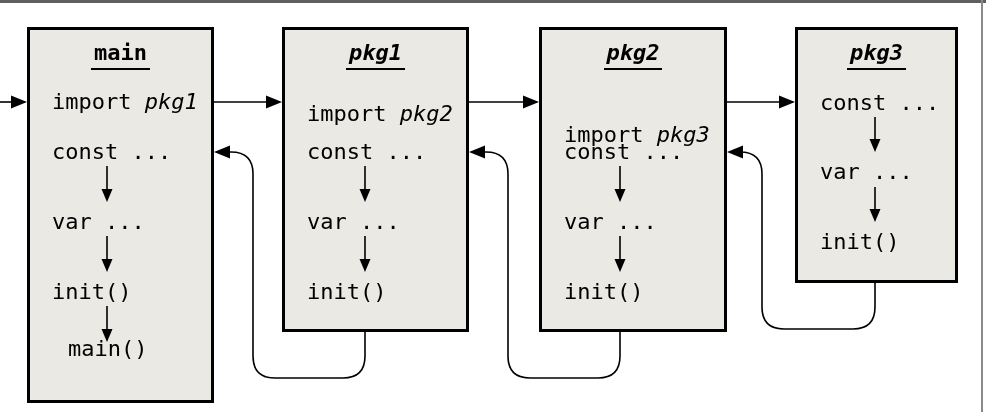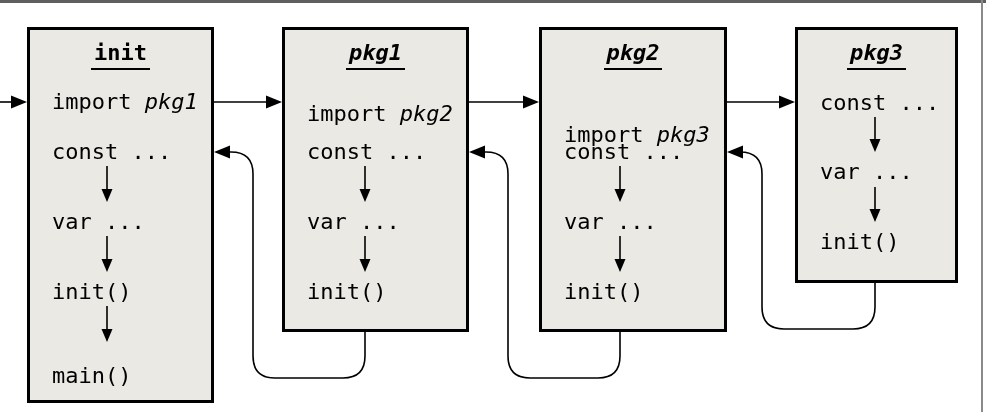--- a/index.html
+++ b/index.html
@@ -35,38 +35,38 @@
 </style>
 </head>
 <body>
 
 <div class="canvas" style="--bg: #ffffff; --box-fill: #eae9e4; --line: #000000; --text: #000000; --frame-top: #5f5f5f; --frame-right: #8a8a8a;">
   <div class="frame-top"></div>
   <div class="frame-right"></div>
 
   <div id="boxes">
       <div class="pkgbox" style="left: 27px; top: 27px; width: 187px; height: 376px;">
-        <div class="title-row" style="top: 9px;"><span class="t">init</span></div>
+        <div class="title-row" style="top: 9px;"><span class="t">main</span></div>
         <div class="row" style="top: 57px;"><span>import </span><span class="em">pkg1</span></div>
         <div class="row" style="top: 107px;"><span>const ...</span></div>
         <svg class="darrow" width="20" height="36" style="left: 67px; top: 136px;">
           <line x1="10" y1="0" x2="10" y2="23"></line>
           <polygon points="10,36 4.5,23 15.5,23"></polygon>
         </svg>
         <div class="row" style="top: 177px;"><span>var ...</span></div>
         <svg class="darrow" width="20" height="36" style="left: 67px; top: 206px;">
           <line x1="10" y1="0" x2="10" y2="23"></line>
           <polygon points="10,36 4.5,23 15.5,23"></polygon>
         </svg>
         <div class="row" style="top: 247px;"><span>init()</span></div>
         <svg class="darrow" width="20" height="36" style="left: 67px; top: 276px;">
           <line x1="10" y1="0" x2="10" y2="23"></line>
           <polygon points="10,36 4.5,23 15.5,23"></polygon>
         </svg>
-        <div class="row" style="top: 331px;"><span>main()</span></div>
+        <div class="row" style="top: 304px; margin-left: 16px;"><span>main()</span></div>
       </div>
       <div class="pkgbox" style="left: 282px; top: 27px; width: 187px; height: 305px;">
         <div class="title-row" style="top: 9px;"><span class="t em">pkg1</span></div>
         <div class="row" style="top: 69px;"><span>import </span><span class="em">pkg2</span></div>
         <div class="row" style="top: 107px;"><span>const ...</span></div>
         <svg class="darrow" width="20" height="36" style="left: 70px; top: 136px;">
           <line x1="10" y1="0" x2="10" y2="23"></line>
           <polygon points="10,36 4.5,23 15.5,23"></polygon>
         </svg>
         <div class="row" style="top: 177px;"><span>var ...</span></div>

